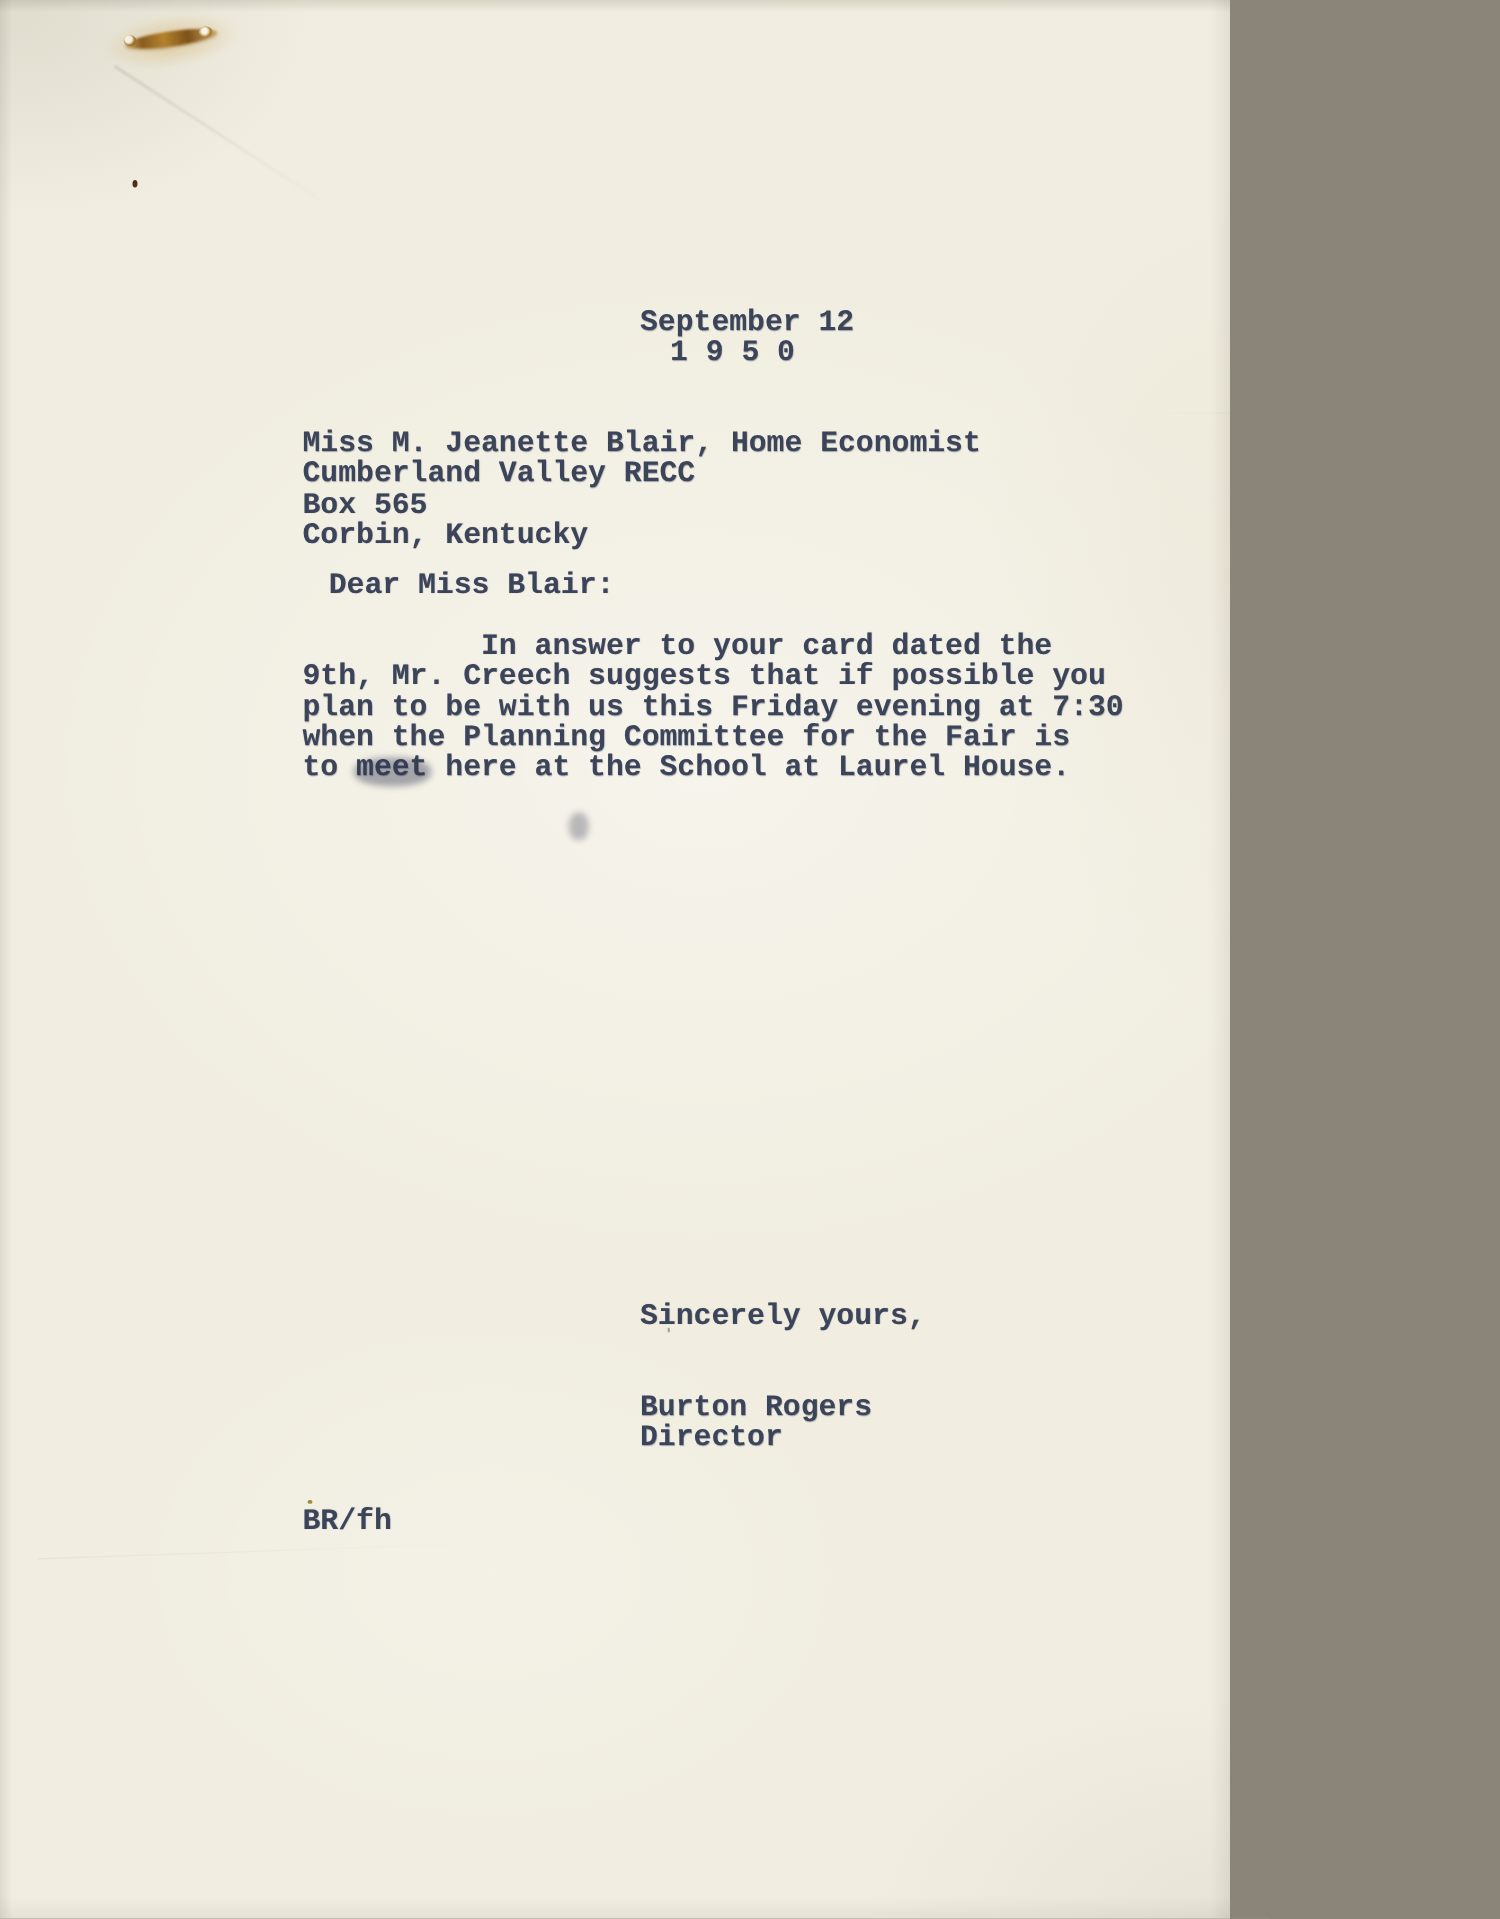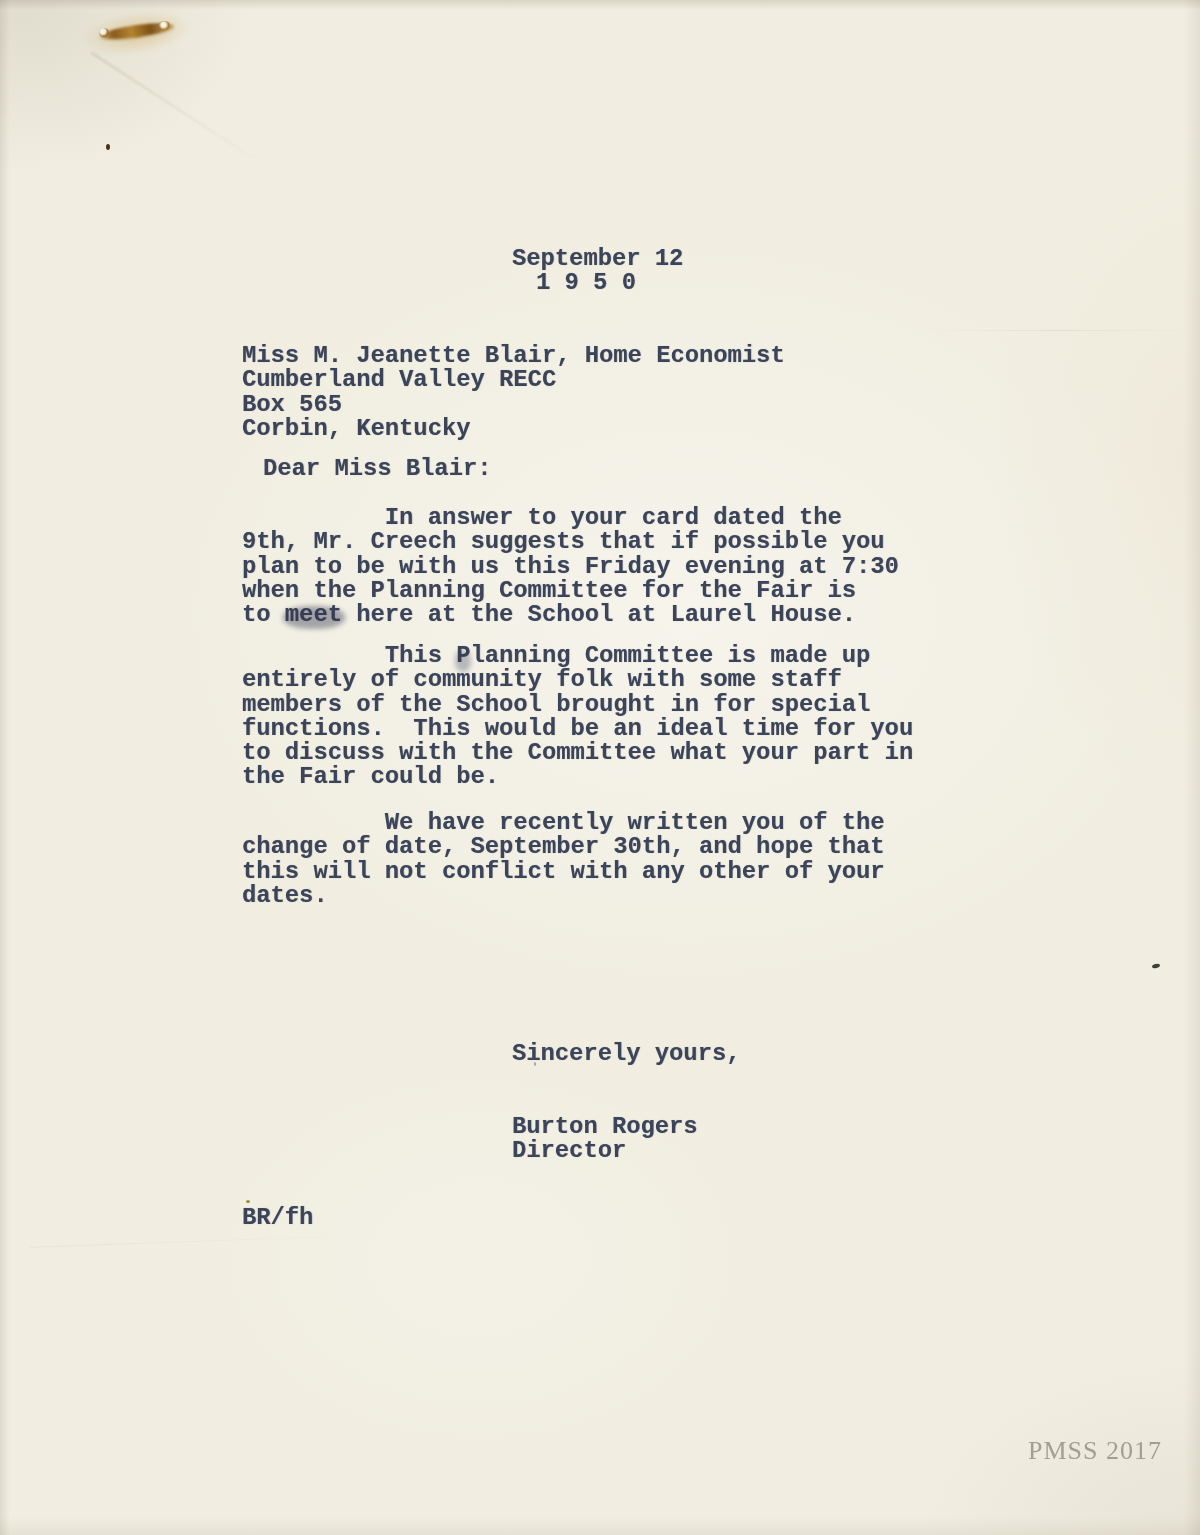--- a/index.html
+++ b/index.html
@@ -1,19 +1,19 @@
 <!DOCTYPE html>
 <html><head>
 <meta charset="utf-8">
 <title>Scanned Letter</title>
 <style>
   html,body{margin:0;padding:0;background:#8a8578;}
   .page{
     position:relative;
-    width:1200px;height:1535px;
+    width:984px;height:1535px;
     overflow:hidden;
     background-color:#f1eee1;
   }
   .grain{
     position:absolute;inset:0;pointer-events:none;
     background:
       radial-gradient(ellipse 760px 560px at 57% 40%, rgba(255,255,255,.34), rgba(255,255,255,0) 70%),
       radial-gradient(ellipse 420px 300px at 40% 82%, rgba(255,255,255,.18), rgba(255,255,255,0) 70%),
       radial-gradient(ellipse 320px 220px at 2% 1%, rgba(105,96,76,.12), rgba(105,96,76,0) 72%),
       radial-gradient(ellipse 420px 260px at 100% 100%, rgba(105,96,76,.07), rgba(105,96,76,0) 70%),
@@ -111,30 +111,20 @@
 Box 565
 Corbin, Kentucky</div>
 
   <div class="type" style="left:242px;top:457px;margin-left:21px;">Dear Miss Blair:</div>
 
   <div class="type" style="left:242px;top:506px;">          In answer to your card dated the
 9th, Mr. Creech suggests that if possible you
 plan to be with us this Friday evening at 7:30
 when the Planning Committee for the Fair is
 to meet here at the School at Laurel House.</div>
-  <div class="type" style="left:242px;top:644px;">          This Planning Committee is made up
-entirely of community folk with some staff
-members of the School brought in for special
-functions.  This would be an ideal time for you
-to discuss with the Committee what your part in
-the Fair could be.</div>
-  <div class="type" style="left:242px;top:811px;">          We have recently written you of the
-change of date, September 30th, and hope that
-this will not conflict with any other of your
-dates.</div>
 
   <div class="smudge smudge-meet"></div>
   <div class="smudge smudge-planning"></div>
 
   <div class="type" style="left:512px;top:1042px;">Sincerely yours,</div>
 
   <div class="type" style="left:512px;top:1115px;text-align:right;">Burton Rogers</div>
   <div class="type" style="left:512px;top:1139px;">Director</div>
 
   <div class="type" style="left:242px;top:1206px;">BR/fh</div>

